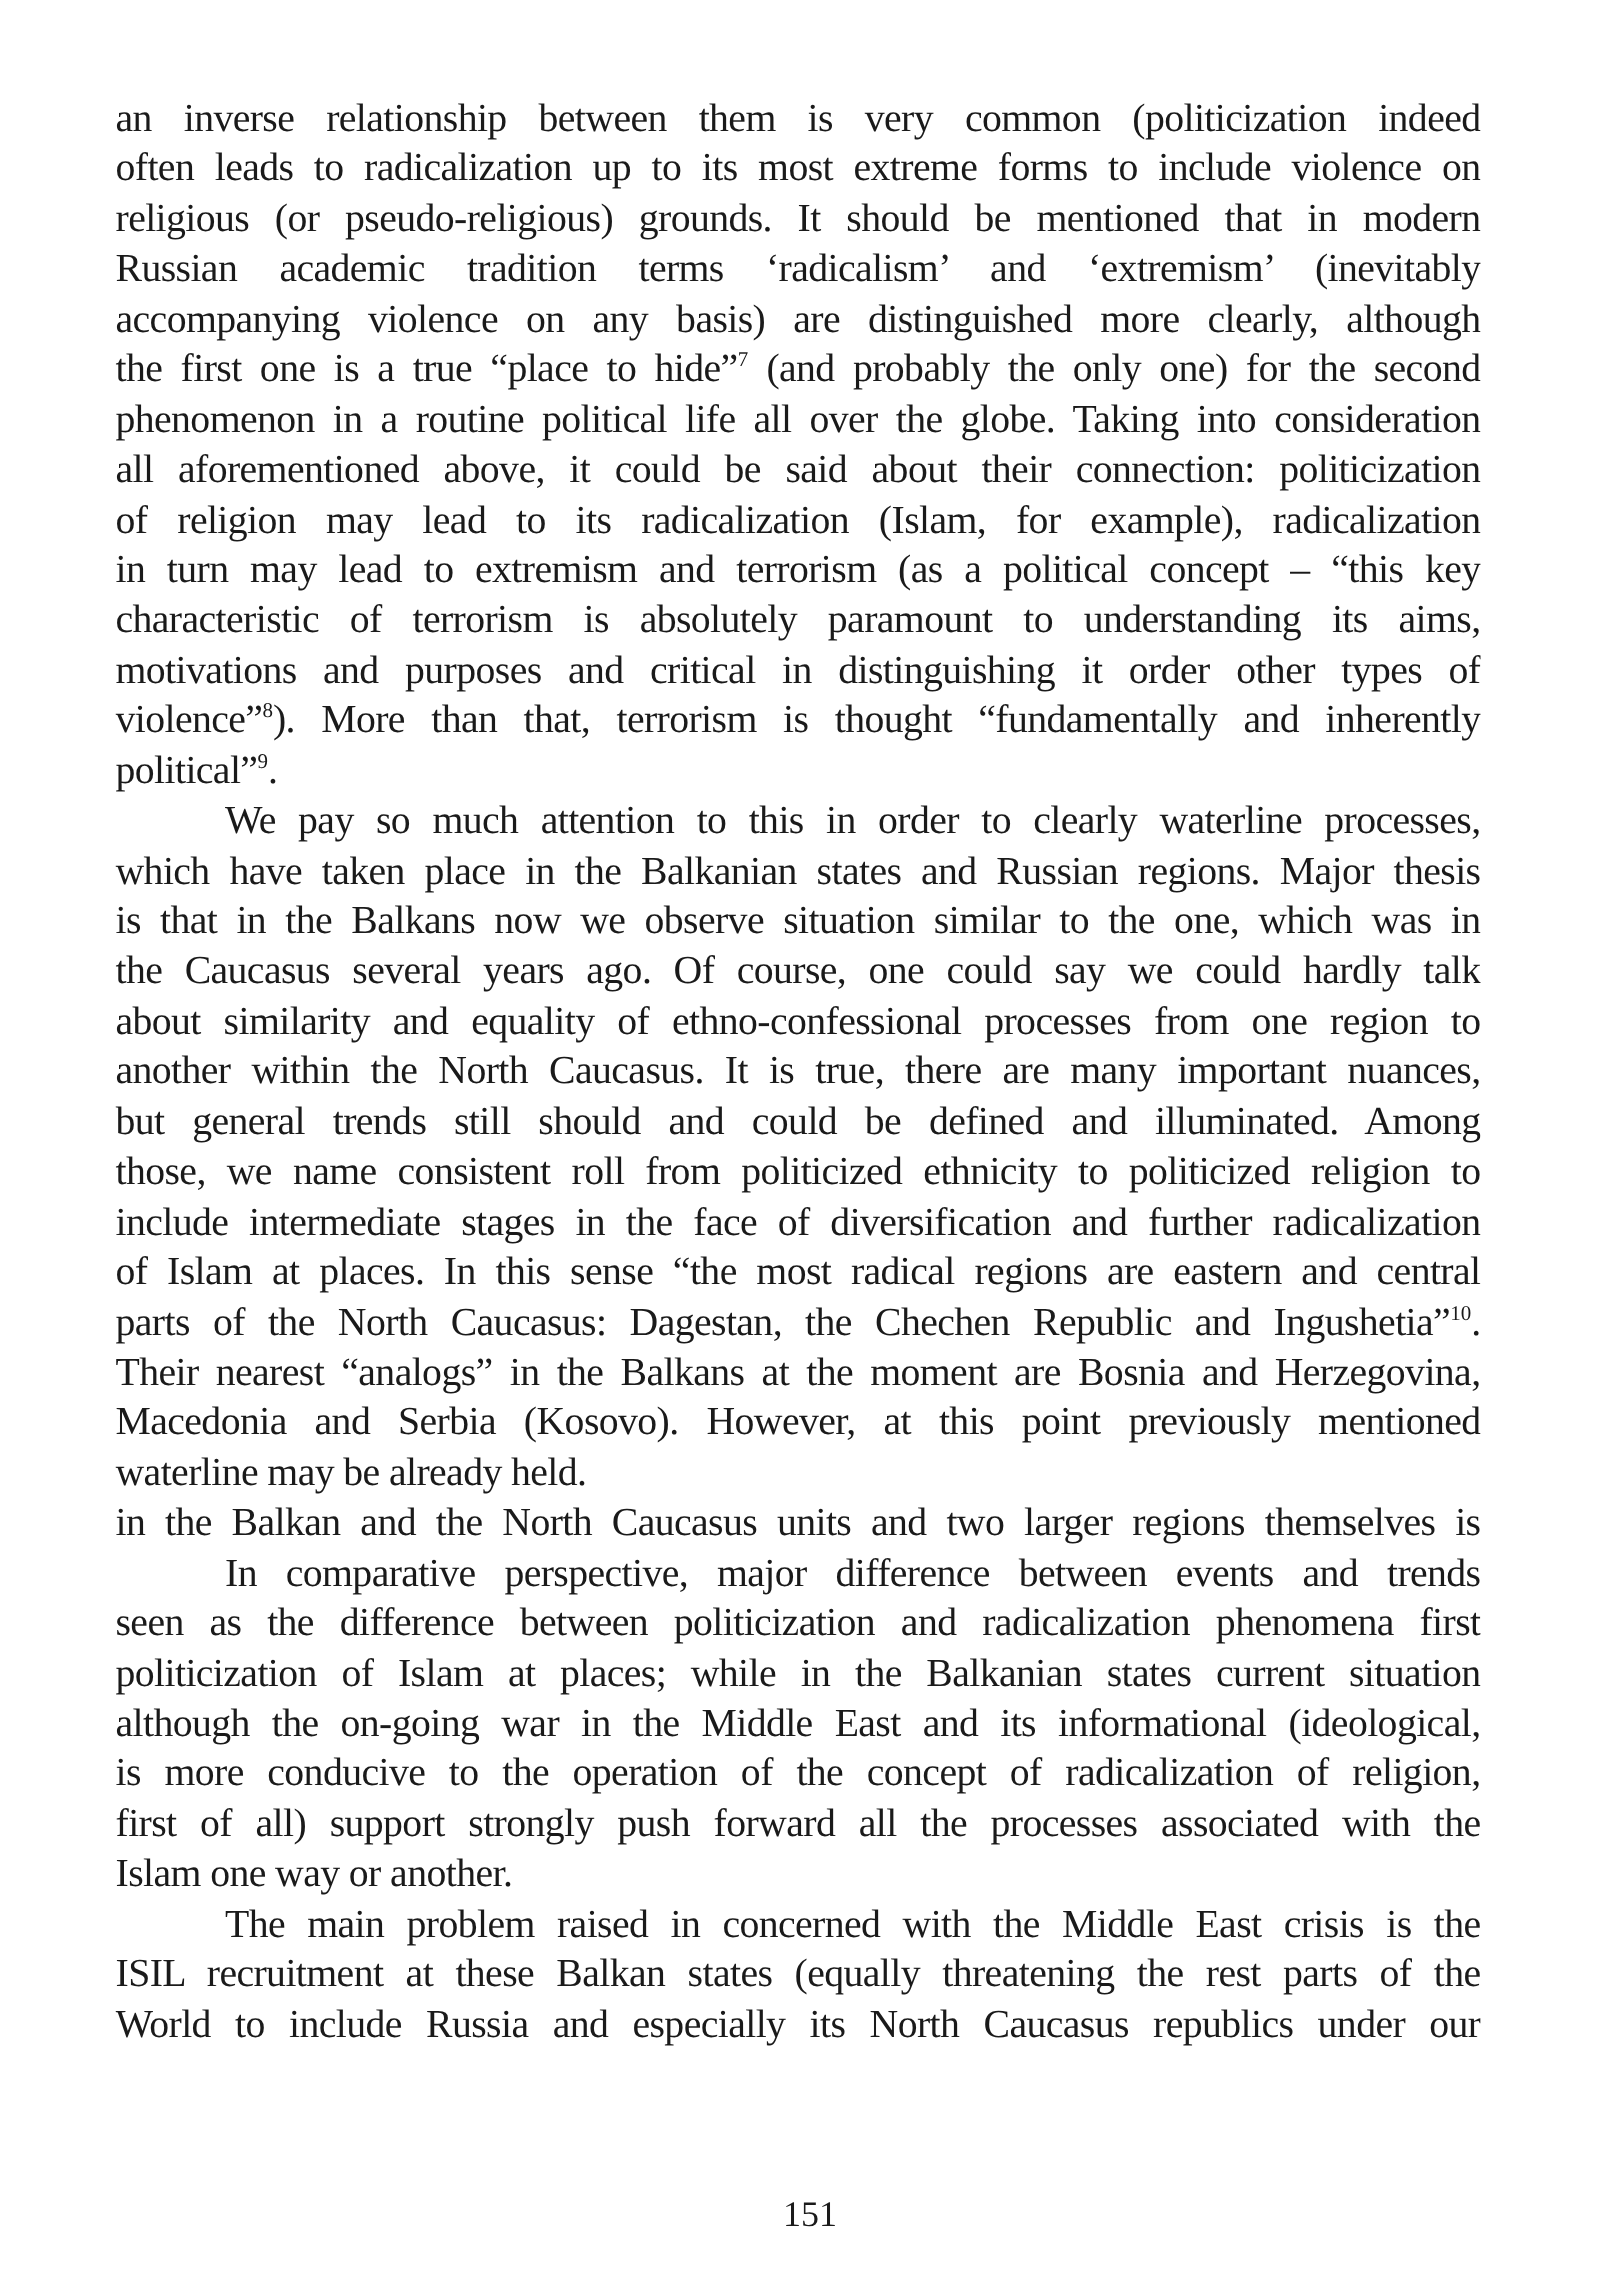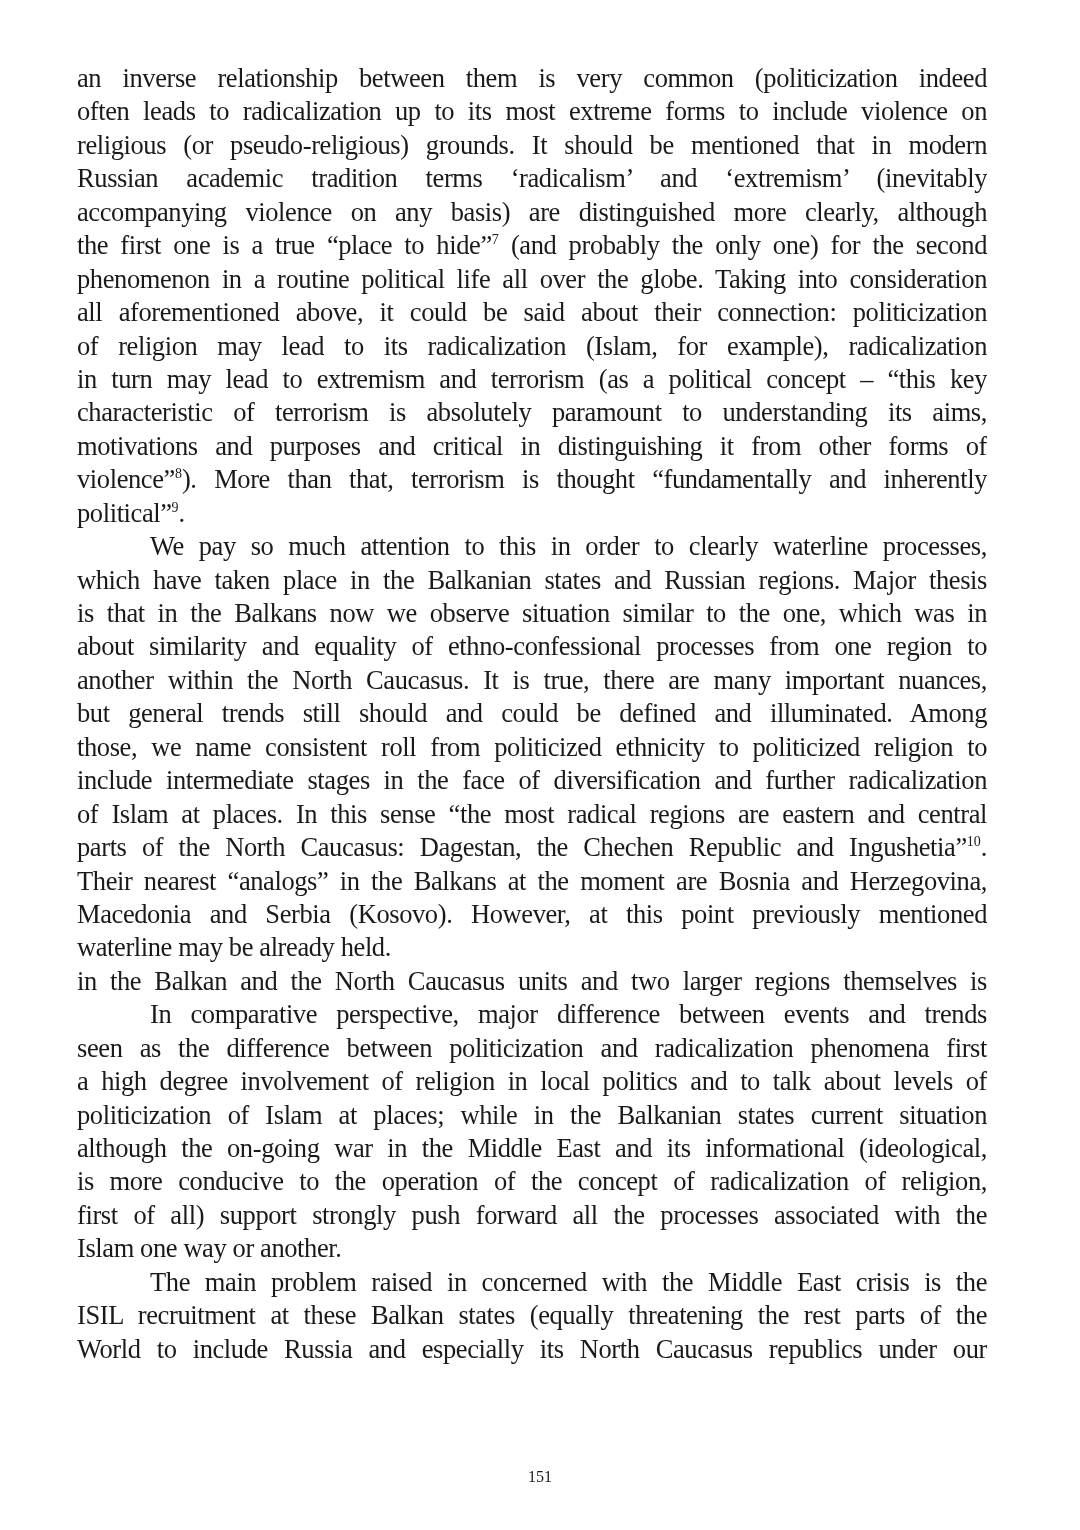--- a/index.html
+++ b/index.html
@@ -49,65 +49,65 @@
     .ul {
       text-decoration-thickness: 1.5px;
       text-underline-offset: 3px;
     }
     .page-number {
       position: absolute;
       left: 0;
       width: 1080px;
       top: 1462px;
       text-align: center;
-      font-size: 16px;
+      font-size: 24px;
       line-height: 30px;
       color: #1a1a1a;
     }
   </style>
 </head>
 <body>
 
 <div class="page" id="page-body">
     <div>
       <div class="jline"><span>an inverse relationship between them is very common (politicization indeed</span></div>
       <div class="jline"><span>often leads to radicalization up to its most extreme forms to include violence on</span></div>
       <div class="jline"><span>religious (or pseudo-religious) grounds. It should be mentioned that in modern</span></div>
       <div class="jline"><span>Russian academic tradition terms ‘radicalism’ and ‘extremism’ (inevitably</span></div>
       <div class="jline"><span>accompanying violence on any basis) are distinguished more clearly, although</span></div>
       <div class="jline"><span>the first one is a true “place to hide”</span><sup>7</sup><span> (and probably the only one) for the second</span></div>
       <div class="jline"><span>phenomenon in a routine political life all over the globe. Taking into consideration</span></div>
       <div class="jline"><span>all aforementioned above, it could be said about their connection: politicization</span></div>
       <div class="jline"><span>of religion may lead to its radicalization (Islam, for example), radicalization</span></div>
       <div class="jline"><span>in turn may lead to extremism and terrorism (as a political concept – “this key</span></div>
       <div class="jline"><span>characteristic of terrorism is absolutely paramount to understanding its aims,</span></div>
-      <div class="jline"><span>motivations and purposes and critical in distinguishing it from other forms of</span></div>
+      <div class="jline"><span>motivations and purposes and critical in distinguishing it order other types of</span></div>
       <div class="jline"><span>violence”</span><sup>8</sup><span>). More than that, terrorism is thought “fundamentally and inherently</span></div>
       <div class="jline last"><span>political”</span><sup>9</sup><span>.</span></div>
     </div>
     <div>
       <div class="jline indent"><span>We pay so much attention to this in order to clearly waterline processes,</span></div>
       <div class="jline"><span>which have taken place in the Balkanian states and Russian regions. Major thesis</span></div>
       <div class="jline"><span>is that in the Balkans now we observe situation similar to the one, which was in</span></div>
+      <div class="jline"><span>the Caucasus several years ago. Of course, one could say we could hardly talk</span></div>
       <div class="jline"><span>about similarity and equality of ethno-confessional processes from one region to</span></div>
       <div class="jline"><span>another within the North Caucasus. It is true, there are many important nuances,</span></div>
       <div class="jline"><span>but general trends still should and could be defined and illuminated. Among</span></div>
       <div class="jline"><span>those, we name consistent roll from politicized ethnicity to politicized religion to</span></div>
       <div class="jline"><span>include intermediate stages in the face of diversification and further radicalization</span></div>
       <div class="jline"><span>of Islam at places. In this sense “the most radical regions are eastern and central</span></div>
       <div class="jline"><span>parts of the North Caucasus: Dagestan, the Chechen Republic and Ingushetia”</span><sup>10</sup><span>.</span></div>
       <div class="jline"><span>Their nearest “analogs” in the Balkans at the moment are Bosnia and Herzegovina,</span></div>
       <div class="jline"><span>Macedonia and Serbia (Kosovo). However, at this point previously mentioned</span></div>
       <div class="jline last"><span>waterline may be already held.</span></div>
     </div>
     <div>
       <div class="jline"><span>in the Balkan and the North Caucasus units and two larger regions themselves is</span></div>
       <div class="jline indent"><span>In comparative perspective, major difference between events and trends</span></div>
       <div class="jline"><span>seen as the difference between politicization and radicalization phenomena first</span></div>
-      <div class="jline"><span>a high degree involvement of religion in local politics and to talk about levels of</span></div>
       <div class="jline"><span class="ul">politicization of Islam</span><span> at places; while in the Balkanian states current situation</span></div>
       <div class="jline"><span>although the on-going war in the Middle East and its informational (ideological,</span></div>
       <div class="jline"><span>is more conducive to the operation of the concept of </span><span class="ul">radicalization of religion</span><span>,</span></div>
       <div class="jline"><span>first of all) support strongly push forward all the processes associated with the</span></div>
       <div class="jline last"><span>Islam one way or another.</span></div>
     </div>
     <div>
       <div class="jline indent"><span>The main problem raised in concerned with the Middle East crisis is the</span></div>
       <div class="jline"><span>ISIL recruitment at these Balkan states (equally threatening the rest parts of the</span></div>
       <div class="jline"><span>World to include Russia and especially its North Caucasus republics under our</span></div>

